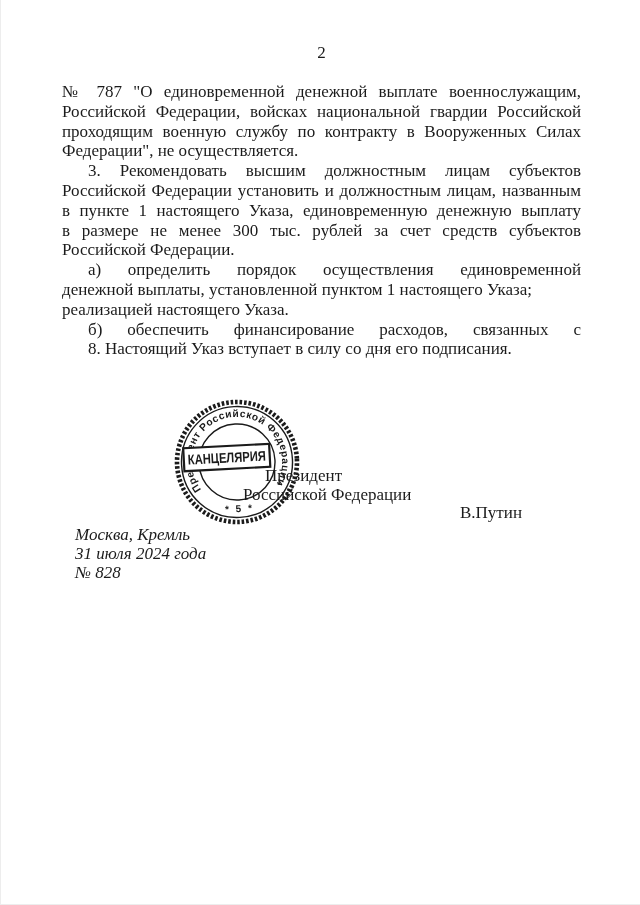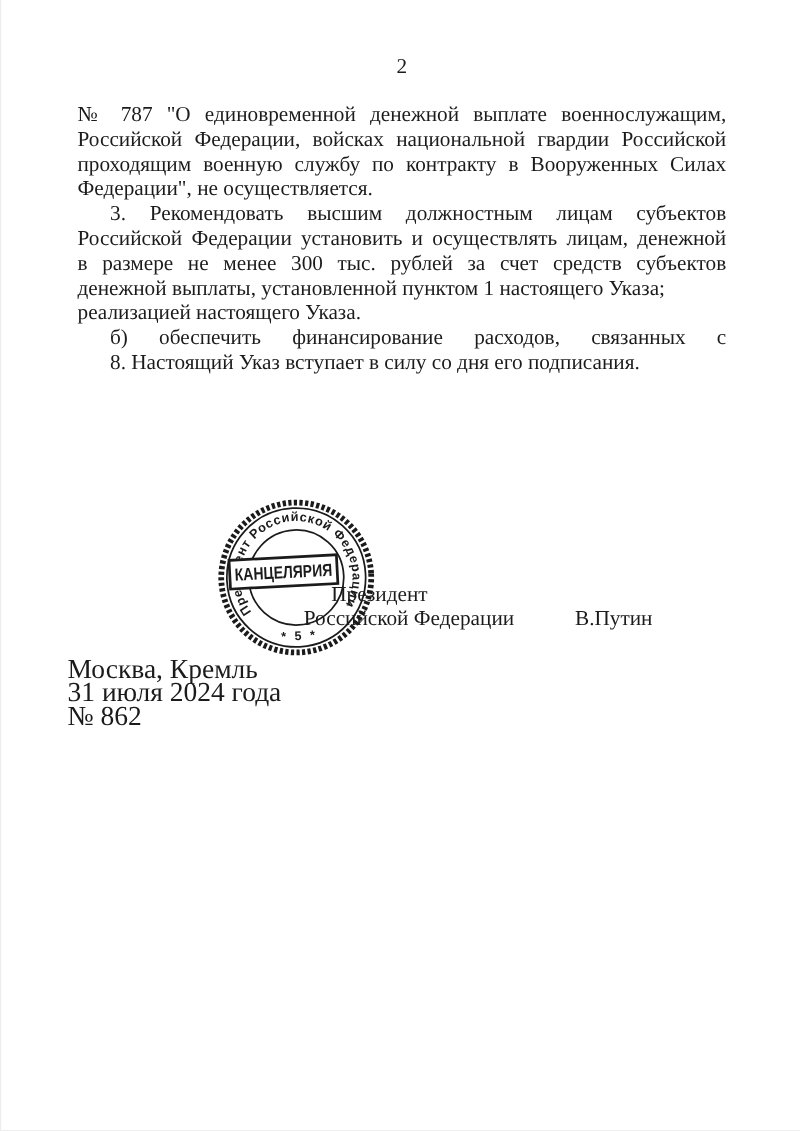--- a/index.html
+++ b/index.html
@@ -26,24 +26,24 @@
     font-size: 17px; line-height: 19.8px;
   }
   .ln { height: 19.8px; text-align: justify; text-align-last: justify; }
   .ln.last { text-align: left; text-align-last: auto; }
   .ln.ind { padding-left: 26px; }
   .sig {
     position: absolute; font-size: 17px; line-height: 19px; white-space: nowrap;
   }
   #sig1 { left: 264px; top: 466px; }
   #sig2 { left: 242px; top: 485px; }
-  #signame { left: 459px; top: 485px; text-align: right; }
+  #signame { left: 459px; top: 503px; text-align: right; }
   .footer {
-    position: absolute; left: 53px; top: 525px;
-    font-size: 22px; line-height: 19.2px;
+    position: absolute; left: 74px; top: 525px;
+    font-size: 17px; line-height: 19.2px; font-style: italic;
   }
   .stamp {
     position: absolute; left: 170px; top: 396px;
     width: 132px; height: 132px;
     transform: rotate(-3deg);
   }
   .stamp svg { display: block; }
   .stamp .ring-text {
     font-family: "Liberation Sans", sans-serif;
     font-size: 10.2px; font-weight: bold; letter-spacing: 0.6px;
@@ -66,22 +66,25 @@
 <div class="page">
 
   <div class="pageno">2</div>
 
   <div class="doc-body">
     <div class="ln">№ 787 "О единовременной денежной выплате военнослужащим,</div>
     <div class="ln">Российской Федерации, войсках национальной гвардии Российской</div>
     <div class="ln">проходящим военную службу по контракту в Вооруженных Силах</div>
     <div class="ln last">Федерации", не осуществляется.</div>
     <div class="ln ind">3. Рекомендовать высшим должностным лицам субъектов</div>
-    <div class="ln">Российской Федерации установить и осуществлять лицам, денежной</div>
+    <div class="ln">Российской Федерации установить и должностным лицам, названным</div>
+    <div class="ln">в пункте 1 настоящего Указа, единовременную денежную выплату</div>
     <div class="ln">в размере не менее 300 тыс. рублей за счет средств субъектов</div>
+    <div class="ln last">Российской Федерации.</div>
+    <div class="ln ind">а) определить порядок осуществления единовременной</div>
     <div class="ln last">денежной выплаты, установленной пунктом 1 настоящего Указа;</div>
     <div class="ln last">реализацией настоящего Указа.</div>
     <div class="ln ind">б) обеспечить финансирование расходов, связанных с</div>
     <div class="ln ind last">8. Настоящий Указ вступает в силу со дня его подписания.</div>
   </div>
 
   <div class="sig" id="sig1">Президент</div>
   <div class="sig" id="sig2">Российской Федерации</div>
   <div class="sig" id="signame">В.Путин</div>
 
@@ -103,16 +106,16 @@
       <text class="bottom-text" x="66" y="116" text-anchor="middle">* 5 *</text>
 
       <rect x="13" y="49.5" width="86" height="23" fill="#ffffff" stroke="#1b1b1b" stroke-width="2.2"></rect>
       <text class="banner-text" x="56" y="66" text-anchor="middle" textLength="78" lengthAdjust="spacingAndGlyphs">КАНЦЕЛЯРИЯ</text>
     </svg>
   </div>
 
   <div class="footer">
     <div>Москва, Кремль</div>
     <div>31 июля 2024 года</div>
-    <div>№ 862</div>
+    <div>№ 828</div>
   </div>
 
 </div>
 
 </body></html>

